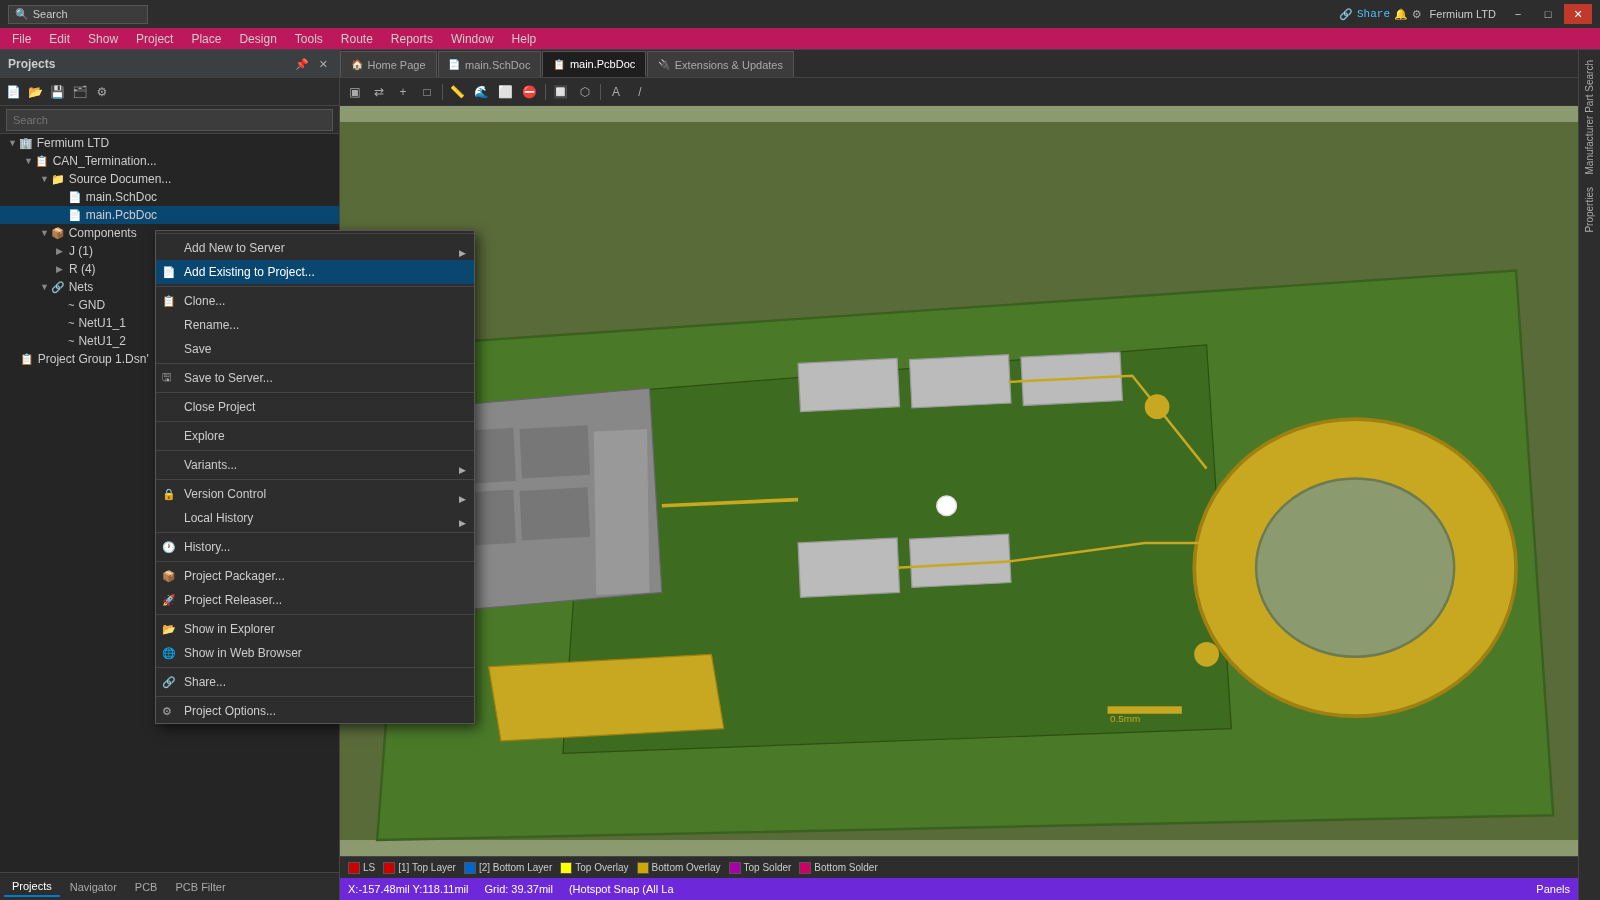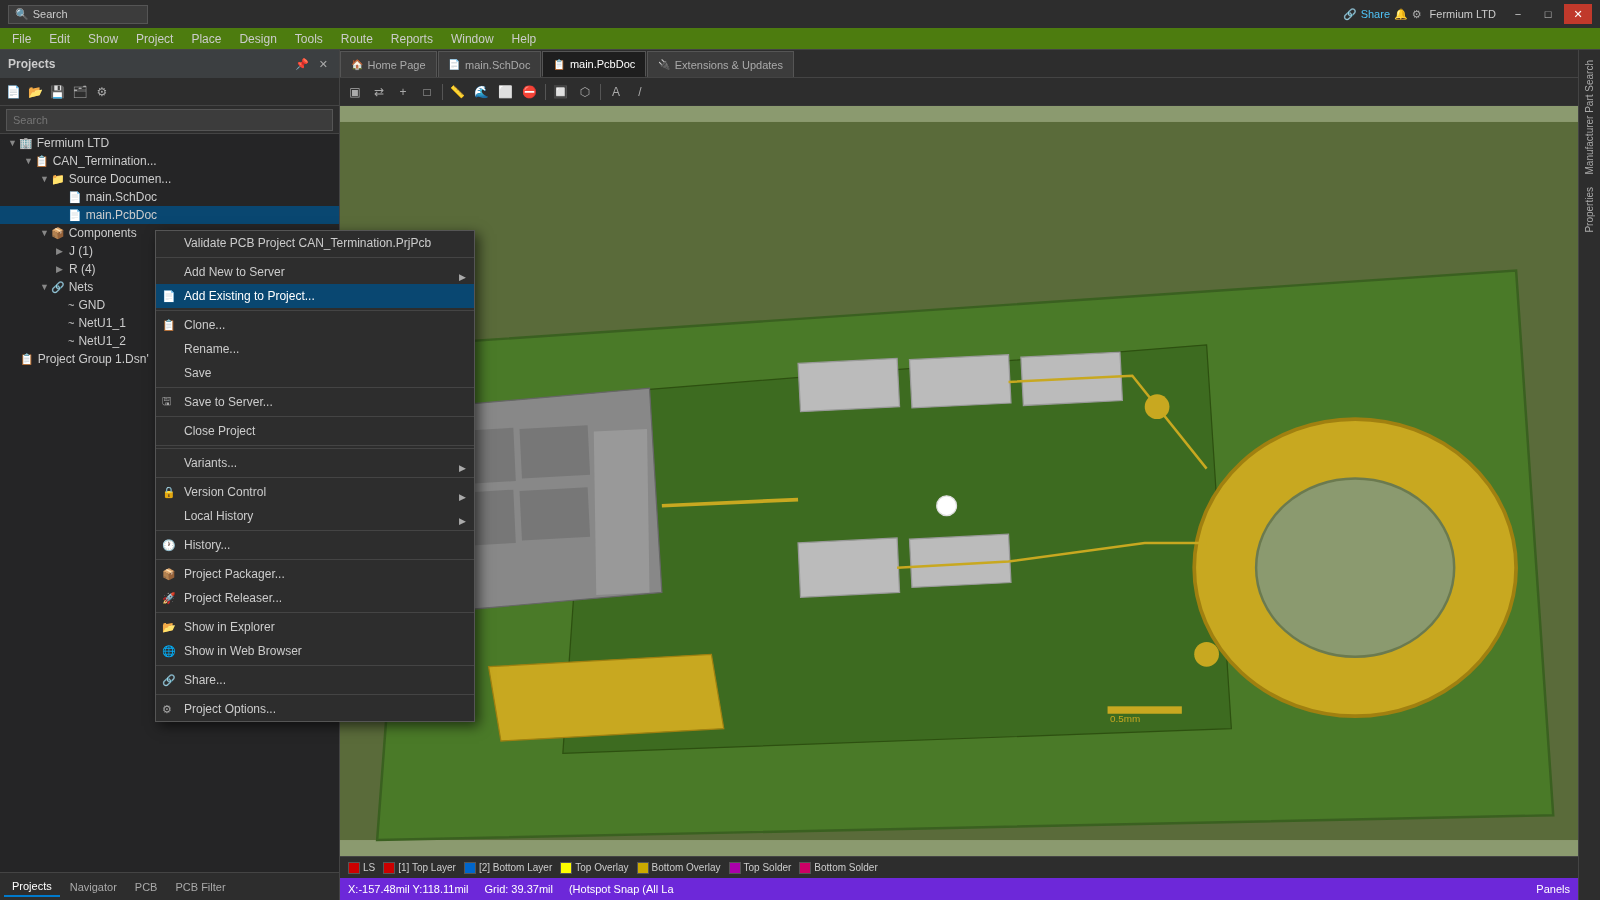--- a/index.html
+++ b/index.html
@@ -24,21 +24,21 @@
     #title-bar .win-controls { display: flex; gap: 2px; }
     #title-bar .win-btn {
       width: 28px; height: 20px; background: #2d2d2d; border: none; color: #ccc;
       font-size: 11px; cursor: pointer; display: flex; align-items: center; justify-content: center;
     }
     #title-bar .win-btn.close { background: #c0392b; color: white; }
 
     
     #menu-bar {
       height: 22px;
-      background: #4d7c0f;
+      background: #be185d;
       display: flex;
       align-items: center;
       padding: 0 4px;
       gap: 2px;
       border-bottom: 1px solid #444;
     }
     #menu-bar .menu-item {
       padding: 2px 8px;
       cursor: pointer;
       font-size: 12px;
@@ -256,21 +256,21 @@
 <div id="title-bar">
   <div style="display:flex;align-items:center;gap:8px;">
     <div class="search-box">
       <span>🔍</span>
       <span>Search</span>
     </div>
   </div>
   <div style="display:flex;align-items:center;gap:8px;">
     <div style="display:flex;align-items:center;gap:4px;font-size:11px;">
       <span style="color:#4fc3f7;">🔗</span>
-      <span style="color:#4fc3f7;cursor:pointer;">Share</span>
+      <span style="color:#4fc3f7;cursor:pointer;font-family:Liberation Mono, monospace;">Share</span>
       <span style="color:#aaa;">🔔</span>
       <span style="color:#aaa;">⚙</span>
       <span style="color:#ccc;margin-left:4px;">Fermium LTD</span>
     </div>
     <div class="win-controls">
       <button class="win-btn">−</button>
       <button class="win-btn">□</button>
       <button class="win-btn close">✕</button>
     </div>
   </div>
@@ -393,25 +393,20 @@
       </div>
     <div id="bottom-tabs">
       <div class="tab active">Projects</div>
       <div class="tab">Navigator</div>
       <div class="tab">PCB</div>
       <div class="tab">PCB Filter</div>
     </div>
 
     <div id="context-menu">
 
-    <div class="ctx-item">
-
-        <span>Validate PCB Project CAN_Termination.PrjPcb</span>
-
-      </div>
         <div class="ctx-separator"></div>
         <div class="ctx-item">
 
         <span>Add New to Server</span>
         <span class="has-submenu"></span>
       </div>
         <div class="ctx-item highlighted">
         <span class="ctx-icon">📄</span>
         <span>Add Existing to Project...</span>
 
@@ -438,20 +433,25 @@
         <span>Save to Server...</span>
 
       </div>
         <div class="ctx-separator"></div>
         <div class="ctx-item">
 
         <span>Close Project</span>
 
       </div>
         <div class="ctx-separator"></div>
+        <div class="ctx-item">
+
+        <span>Explore</span>
+
+      </div>
         <div class="ctx-separator"></div>
         <div class="ctx-item">
 
         <span>Variants...</span>
         <span class="has-submenu"></span>
       </div>
         <div class="ctx-separator"></div>
         <div class="ctx-item">
         <span class="ctx-icon">🔒</span>
         <span>Version Control</span>

